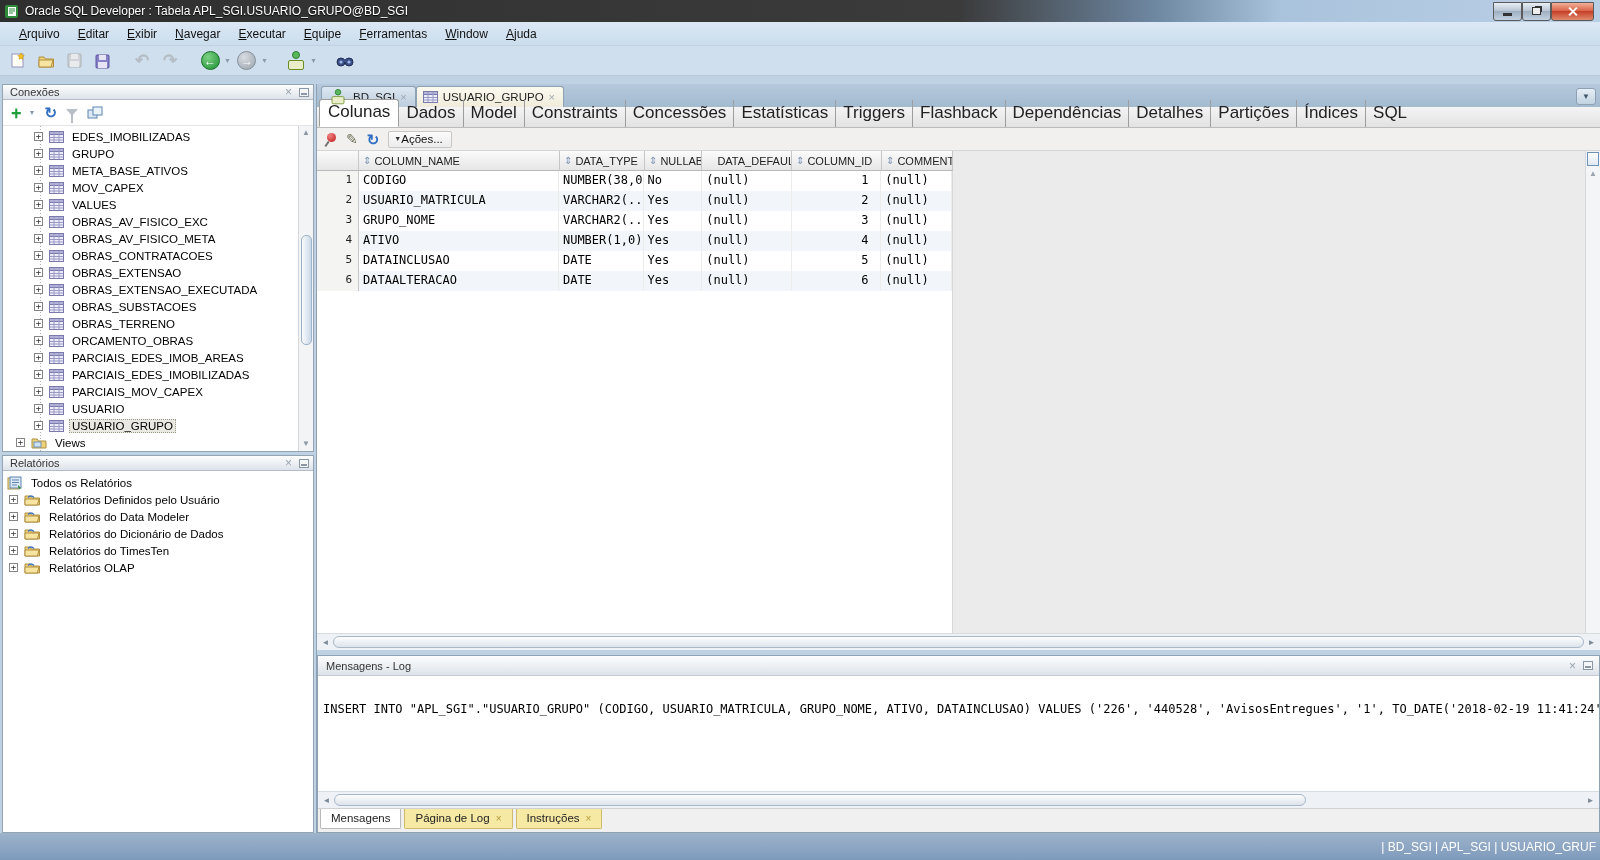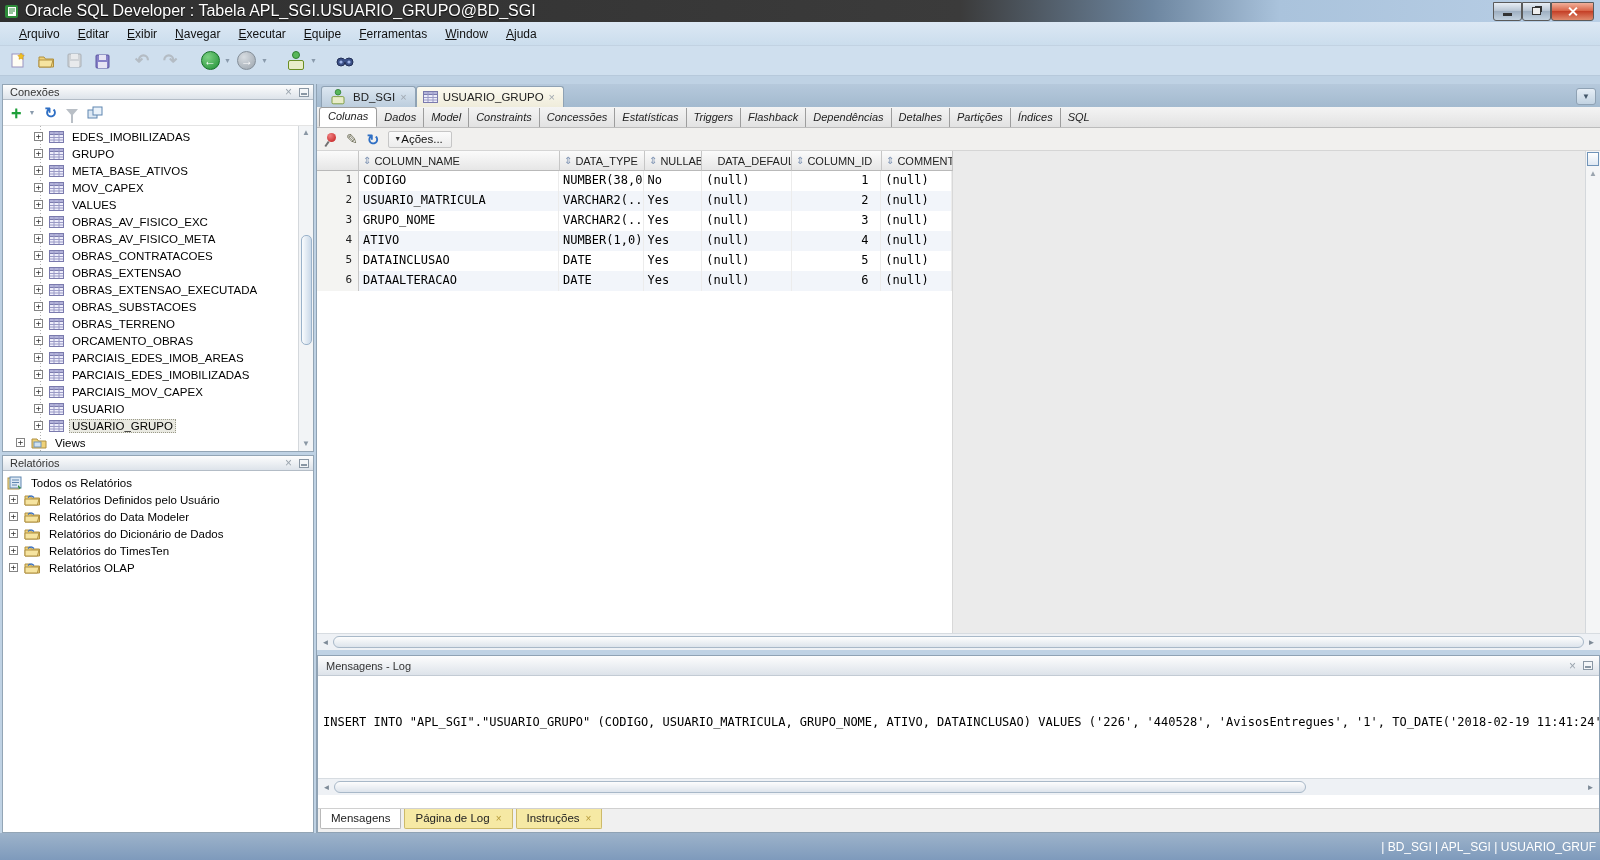--- a/index.html
+++ b/index.html
@@ -3,21 +3,21 @@
 <meta charset="utf-8">
 <style>
   * { margin:0; padding:0; box-sizing:border-box; }
   html,body { width:1600px; height:860px; overflow:hidden; font-family:"Liberation Sans",sans-serif; }
   .window { width:1600px; height:860px; display:flex; flex-direction:column; background:#bfd2e4; position:relative; }
 
   
   .titlebar { height:22px; display:flex; align-items:center; padding-left:4px;
     background:linear-gradient(to right,#2f2f2f 0%,#3b3b3b 60%,#6d86a0 72%,#aac3dc 80%,#b9cfe6 100%); }
   .app-icon { width:15px; height:15px; margin-right:6px; flex:none; }
-  .title-text { color:#ffffff; font-size:16px; text-shadow:0 1px 1px #000; white-space:nowrap; }
+  .title-text { color:#ffffff; font-size:12px; text-shadow:0 1px 1px #000; white-space:nowrap; }
   .win-controls { margin-left:auto; display:flex; padding-right:6px; }
   .wbtn { width:29px; height:19px; border:1px solid #5a5a5a; border-radius:0 0 3px 3px; display:flex; align-items:center; justify-content:center;
     background:linear-gradient(#e8eef5,#b9c6d4 45%,#9fb0c2 50%,#c3d2e0); margin-left:0; }
   .wbtn.close { background:linear-gradient(#f2b09a,#d9664a 45%,#c54128 50%,#e08a6d); width:43px; }
   .glyph-min { width:9px; height:3px; background:#333; margin-top:7px; }
   .glyph-restore { width:9px; height:8px; border:1px solid #333; background:#eee; box-shadow:2px -2px 0 -1px #333; }
   .glyph-close { position:relative; width:11px; height:11px; }
   .glyph-close::before,.glyph-close::after { content:""; position:absolute; left:5px; top:0; width:2px; height:11px; background:#fff; }
   .glyph-close::before { transform:rotate(45deg);} .glyph-close::after { transform:rotate(-45deg);}
 
@@ -77,21 +77,21 @@
 
   
   .main { flex:1; display:flex; flex-direction:column; min-width:0; min-height:0; border-left:1px solid #8fa2b4; }
   .tabstrip { height:23px; flex:none; background:linear-gradient(#b6c9dc,#a3bacf); display:flex; align-items:flex-end; padding-left:4px; }
   .etab { height:21px; display:flex; align-items:center; gap:5px; padding:0 8px 0 6px; font-size:11.5px; color:#222;
     border:1px solid #8fa2b4; border-bottom:none; border-radius:3px 3px 0 0; background:linear-gradient(#dce7f1,#bccddd); margin-right:0; }
   .etab.active { background:linear-gradient(#fcfaf0,#efecdb); }
   .tab-x { color:#a0a8b0; font-size:11px; }
   .strip-dd { margin-left:auto; margin-right:4px; margin-bottom:2px; width:20px; height:17px; border:1px solid #8fa2b4; border-radius:3px; background:linear-gradient(#e6eef6,#c2d3e2); display:flex; align-items:center; justify-content:center; font-size:8px; color:#44576a; }
   .subtabs { height:21px; flex:none; background:linear-gradient(#f4f4f4,#e2e2e2); border-bottom:1px solid #bcbcbc; display:flex; align-items:flex-end; padding-left:2px; }
-  .subtab { font-size:11px; color:#222; padding:3px 7px 4px 7px;font-style:italic; }
+  .subtab { font-size:17px; color:#222; padding:3px 7px 4px 7px; }
   .subtab + .subtab { border-left:1px solid #9d9d9d; }
   .subtab.selected { background:#ffffff; border:1px solid #9d9d9d; border-bottom:1px solid #ffffff; border-radius:3px 3px 0 0; padding:2px 8px 4px 8px; }
   .subtab.selected + .subtab { border-left:none; }
   .gridtoolbar { height:23px; flex:none; background:#f1f0ee; border-bottom:1px solid #d5d5d5; display:flex; align-items:center; gap:9px; padding-left:8px; }
   .pin { width:12px; height:14px; position:relative; }
   .pin::before { content:""; position:absolute; left:2px; top:1px; width:9px; height:9px; border-radius:50%; background:radial-gradient(circle at 35% 30%,#f08080,#c01818); }
   .pin::after { content:""; position:absolute; left:1px; top:9px; width:2px; height:6px; background:#707070; transform:rotate(35deg); }
   .pencil-glyph { font-size:14px; color:#6a6a52; }
   .actions-btn { display:flex; align-items:center; font-size:11.5px; color:#111; border:1px solid #c6c6c6; border-radius:2px; padding:1px 8px 2px 5px; background:linear-gradient(#fbfbfb,#ececec); }
   .actions-btn .dd { font-size:7px; color:#333; }
@@ -121,21 +121,21 @@
   
   .hscroll { height:17px; flex:none; background:#eef1f5; border-top:1px solid #d7dce1; display:flex; align-items:center; padding:0 1px; }
   .hs-arrow { width:15px; font-size:8px; color:#7d8a97; text-align:center; flex:none; }
   .hs-thumb { height:12px; border-radius:6px; background:linear-gradient(#fdfdfd,#dde4ec); border:1px solid #a8b8c8; }
   .hs-thumb.full { flex:1; }
   .hs-thumb.part { width:76%; }
   .hs-space { flex:1; }
 
   
   .loggap { height:5px; flex:none; }
-  .logpanel { height:178px; flex:none; background:#ffffff; border:1px solid #8fa2b4; display:flex; flex-direction:column;gap:13px; }
+  .logpanel { height:178px; flex:none; background:#ffffff; border:1px solid #8fa2b4; display:flex; flex-direction:column; }
   .logheader { height:20px; flex:none; background:linear-gradient(#fdfdfd,#dde3ea); border-bottom:1px solid #c3cbd4; display:flex; align-items:center; padding:0 6px 0 8px; }
   .logtitle { font-size:11px; color:#333; }
   .logbody { flex:1; overflow:hidden; padding:26px 0 0 5px; }
   .logline { font-family:"DejaVu Sans Mono",monospace; font-size:12px; color:#000; white-space:nowrap; }
   .logline + .logline { margin-top:17px; }
   .logtabs { height:24px; flex:none; background:#f0f0f0; display:flex; align-items:flex-start; padding-left:2px; gap:3px; border-top:1px solid #d0d0d0; }
   .logtab { font-size:11.5px; color:#222; padding:3px 10px 4px 10px; display:flex; gap:6px; align-items:center; border:1px solid #b9b9b9; border-top:none; border-radius:0 0 2px 2px; }
   .logtab.white { background:#ffffff; }
   .logtab.yellow { background:#f6e9a4; border-color:#cdbA6a; }
   .logtab .x { color:#b59a3a; font-size:10px; }

